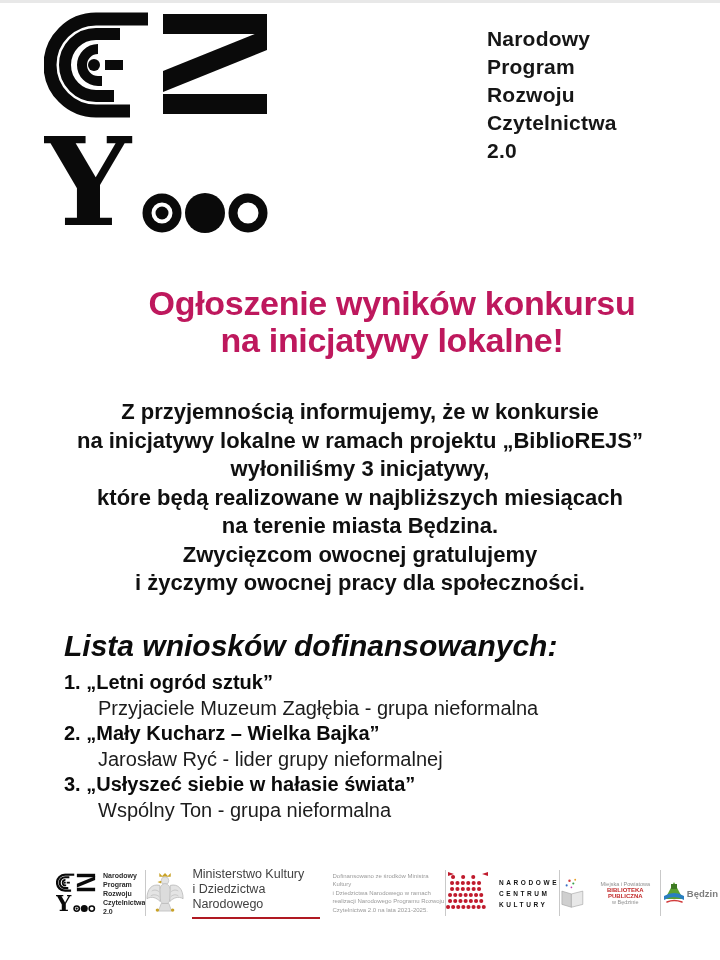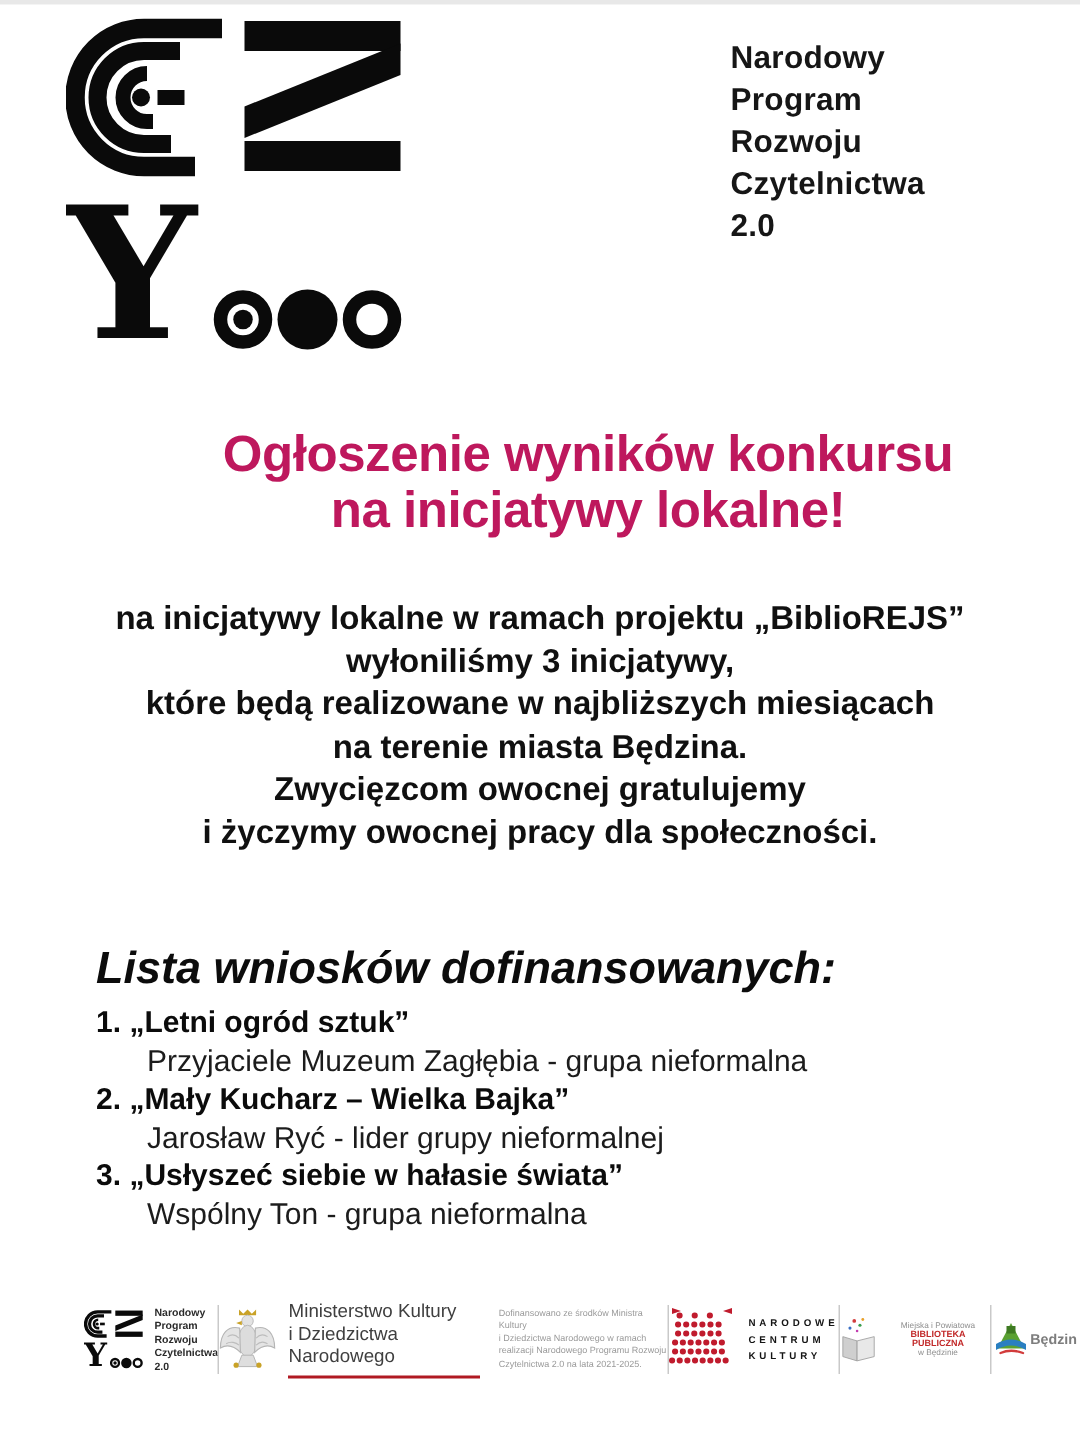--- a/index.html
+++ b/index.html
@@ -90,20 +90,21 @@
     <div>Czytelnictwa</div>
     <div>2.0</div>
   </div>
 
   <div class="title">
     <div>Ogłoszenie wyników konkursu</div>
     <div>na inicjatywy lokalne!</div>
   </div>
 
   <div class="intro">
+    <div>Z przyjemnością informujemy, że w konkursie</div>
     <div>na inicjatywy lokalne w ramach projektu „BiblioREJS”</div>
     <div>wyłoniliśmy 3 inicjatywy,</div>
     <div>które będą realizowane w najbliższych miesiącach</div>
     <div>na terenie miasta Będzina.</div>
     <div>Zwycięzcom owocnej gratulujemy</div>
     <div>i życzymy owocnej pracy dla społeczności.</div>
   </div>
 
   <div class="list-heading">Lista wniosków dofinansowanych:</div>
 

